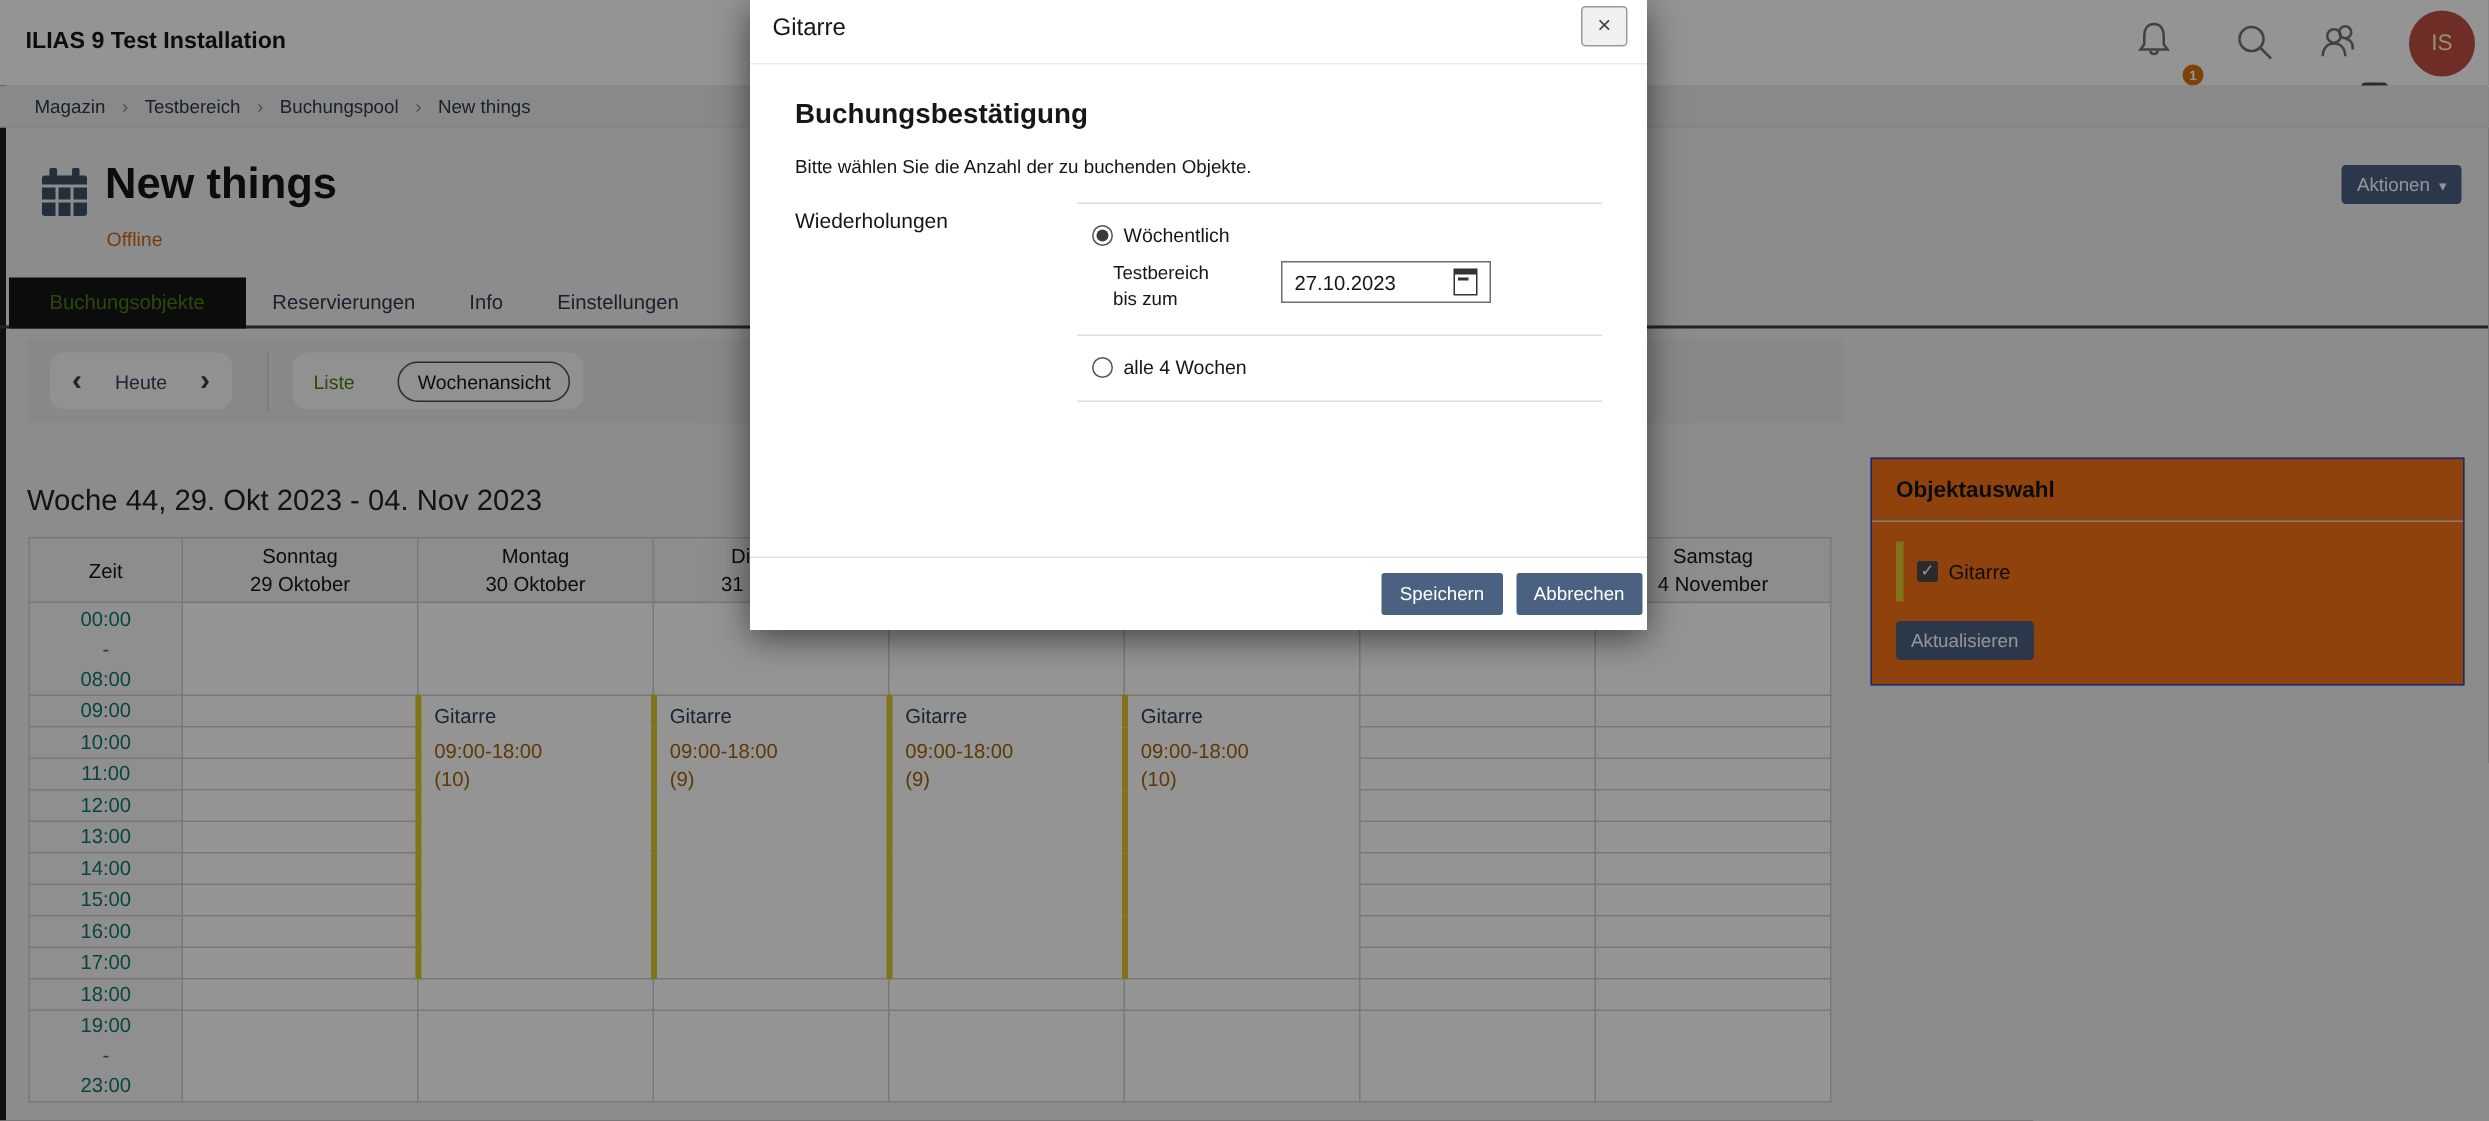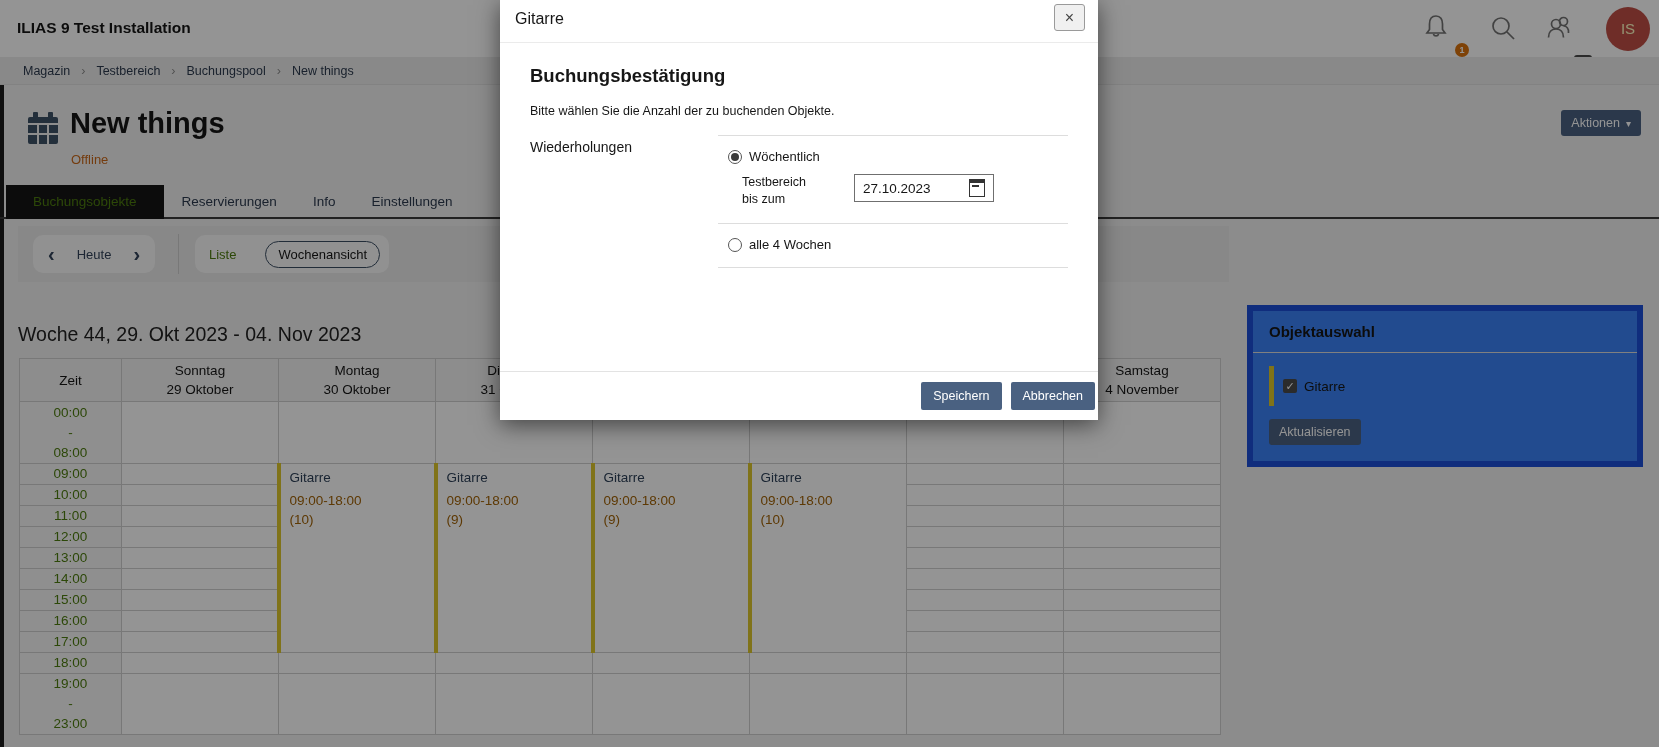--- a/index.html
+++ b/index.html
@@ -41,28 +41,28 @@
   .today{color:#32435a;font-size:13px;margin:0 22px;cursor:pointer;}
   .tb-divider{position:absolute;left:160px;top:8px;width:1px;height:40px;background:#cfcfcf;}
   .viewctl{left:177px;padding:0 9px 0 14px;}
   .liste{color:#4d7c0f;font-size:13px;margin-right:29px;cursor:pointer;}
   .weekpill{border:1px solid #3c4e63;border-radius:15px;padding:5px 12px;font-size:13px;color:#161616;cursor:pointer;}
   
   .week-heading{position:absolute;left:18px;top:323px;font-size:19.5px;color:#222;}
   .caltable{position:absolute;left:19px;top:358px;border-collapse:collapse;table-layout:fixed;width:1202px;background:#fff;}
   .caltable th,.caltable td{border:1px solid #cfcfcf;padding:0;}
   .caltable thead th{height:42px;background:#f3f3f3;font-weight:normal;font-size:13.5px;color:#161616;line-height:19px;}
-  td.time{background:#f6f6f6;text-align:center;font-size:13.5px;color:#4d7c0f;}
+  td.time{background:#f6f6f6;text-align:center;font-size:13.5px;color:#0f766e;}
   td.time div{line-height:20px;}
   td.slot{background:#ffffff;}
   td.evt{background:#ffffff;border-left:4px solid var(--event);vertical-align:top;padding:4px 6px 0 9px;}
   .evt-title{color:#2e4158;font-size:13.5px;margin:2px 0 6px;cursor:pointer;}
   .evt-line{color:#a16207;font-size:13.5px;line-height:19px;}
   
-  .panel{position:absolute;left:1247px;top:305px;width:396px;background:#3b82f6;border:6px solid #1d4ed8;box-sizing:border-box;}
+  .panel{position:absolute;left:1247px;top:305px;width:396px;background:#f97316;border:1px solid #1d4ed8;box-sizing:border-box;}
   .panel-head{height:41px;line-height:41px;padding-left:16px;font-size:15px;font-weight:bold;color:#161616;border-bottom:1px solid #ddd;}
   .panel-body{padding:13px 16px 16px;}
   .legend-row{display:flex;align-items:center;}
   .legend-bar{width:5px;height:40px;background:var(--event);margin-right:9px;}
   .cb{width:14px;height:14px;background:#4a4a4a;border-radius:2px;color:#fff;font-size:11px;line-height:14px;
       text-align:center;margin-right:7px;cursor:pointer;}
   .cb::after{content:"\2713";}
   .obj-label{font-size:13.5px;color:#161616;}
   .update-btn{margin-top:13px;display:inline-block;background:var(--primary);color:#fff;font-size:12.5px;
               padding:6px 10px;border-radius:3px;cursor:pointer;}

